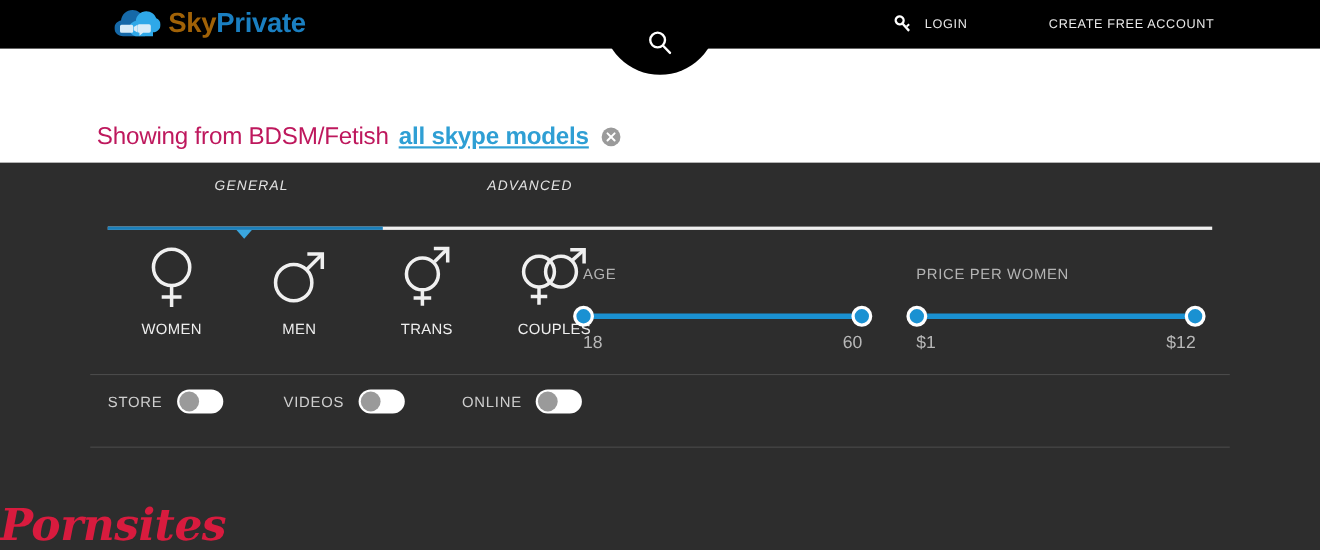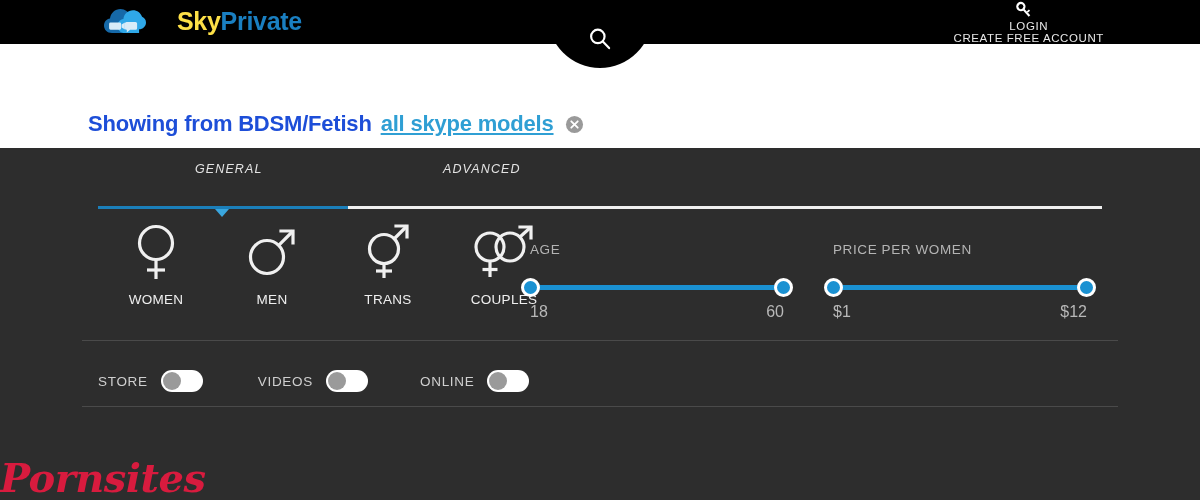--- a/index.html
+++ b/index.html
@@ -18,25 +18,25 @@
   }
   .logo-wrap {
     position: absolute; left: 104px; top: 6px;
     display: flex; align-items: center; gap: 7px;
   }
   .logo-mark { width: 42px; height: 30px; display: block; }
   .logo-text {
     font-size: 25px; font-weight: bold; color: #1a7fc1;
     letter-spacing: -0.3px; line-height: 30px;
   }
-  .logo-text .sky { color: #fde047; margin-left: 24px; }
+  .logo-text .sky { color: #a16207; }
 
   .header-right {
     position: absolute; right: 96px; top: 0; height: 44px;
-    display: flex; align-items: center; gap: 0; flex-direction: column;
+    display: flex; align-items: center; gap: 0;
   }
   .key-icon { width: 20px; height: 20px; margin-right: 10px; display:block; }
   .hdr-link {
     color: #e8e8e8; font-size: 11.5px; letter-spacing: 0.6px;
     text-decoration: none; white-space: nowrap;
   }
   .hdr-gap { width: 74px; }
 
   .search-bubble {
     position: absolute; left: 548px; top: -6px;
@@ -52,21 +52,21 @@
   .showing-bar {
     position: absolute; top: 44px; left: 0; width: 1200px; height: 104px;
     background: #fff;
   }
   .showing-inner {
     position: absolute; left: 88px; top: 80px;
     transform: translateY(-50%);
     display: flex; align-items: center; white-space: nowrap;
   }
   .showing-text {
-    font-size: 22px; font-weight: bold; color: #1d4ed8;
+    font-size: 22px; font-weight: normal; color: #be185d;
     letter-spacing: -0.2px;
   }
   .showing-link {
     font-size: 22px; font-weight: bold; color: #2f9fd4;
     text-decoration: underline; margin-left: 9px; letter-spacing: -0.2px;
   }
   .clear-icon { width: 19px; height: 19px; margin-left: 11px; display: block; }
 
   
   .panel {
@@ -135,21 +135,21 @@
 
   
   .divider {
     position: absolute; left: 82px; width: 1036px; height: 1px;
     background: #4a4a4a;
   }
   .divider.top { top: 192px; }
   .divider.bot { top: 258px; }
 
   
-  .toggle-row { position: absolute; left: 98px; top: 222px; display: flex; align-items: center; }
+  .toggle-row { position: absolute; left: 98px; top: 206px; display: flex; align-items: center; }
   .toggle-item { display: flex; align-items: center; cursor: pointer; }
   .toggle-label { font-size: 13.5px; color: #cfcfcf; letter-spacing: 0.7px; margin-right: 13px; }
   .switch {
     width: 42px; height: 22px; border-radius: 11px; background: #fff;
     position: relative; flex: none;
   }
   .switch .knb {
     position: absolute; left: 2px; top: 2px; width: 18px; height: 18px;
     border-radius: 50%; background: #9a9a9a;
   }

